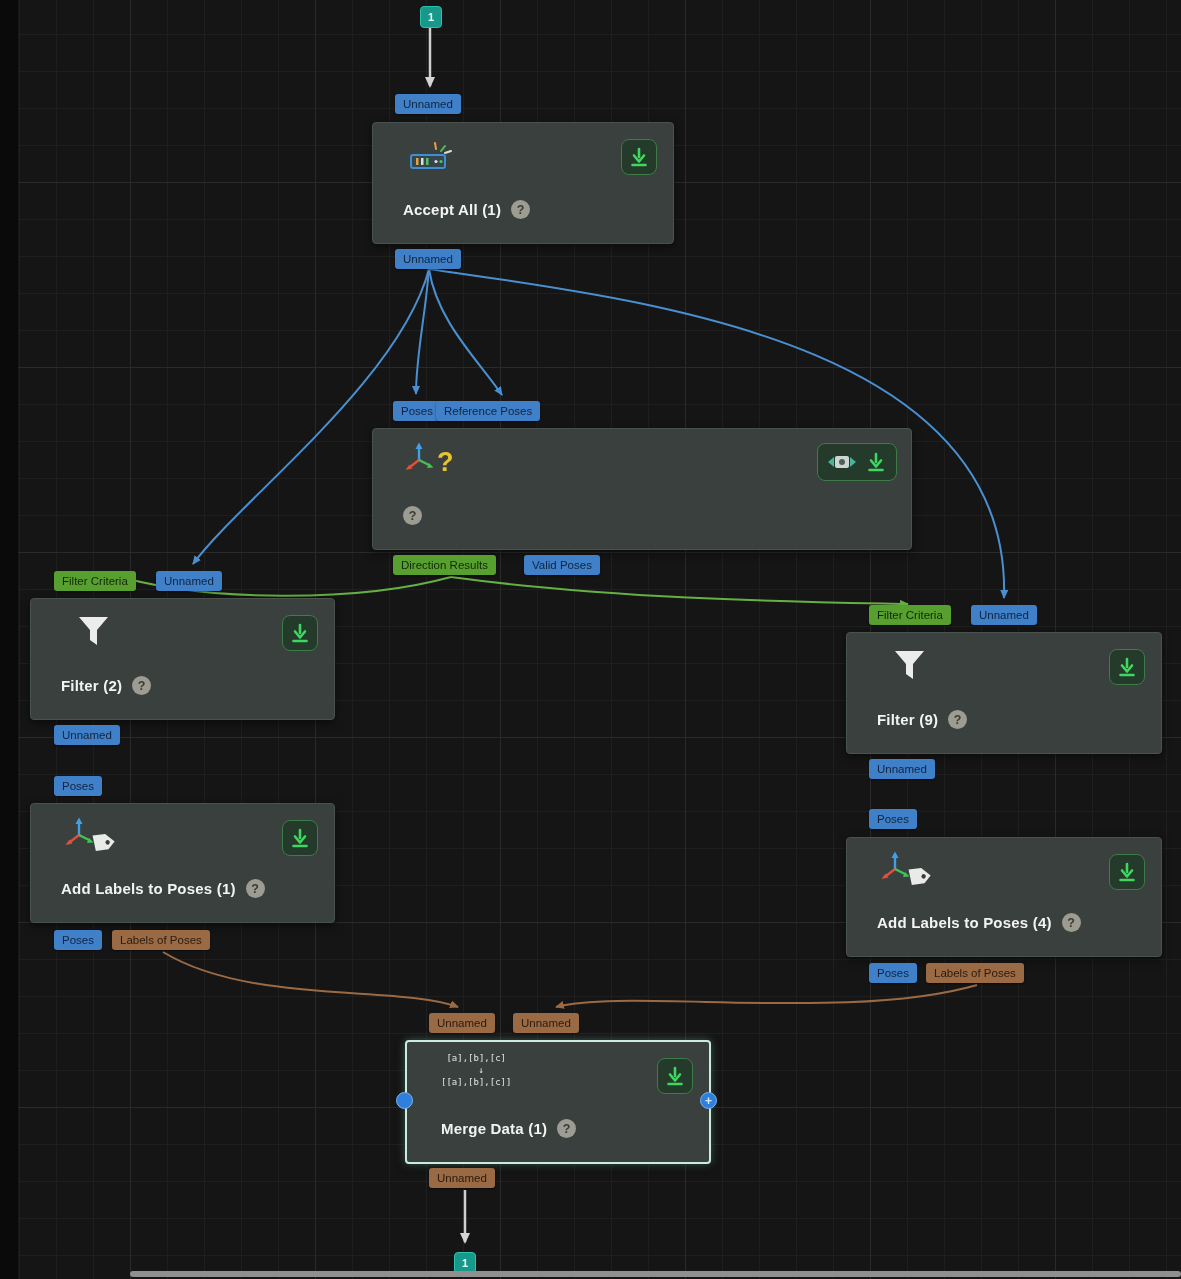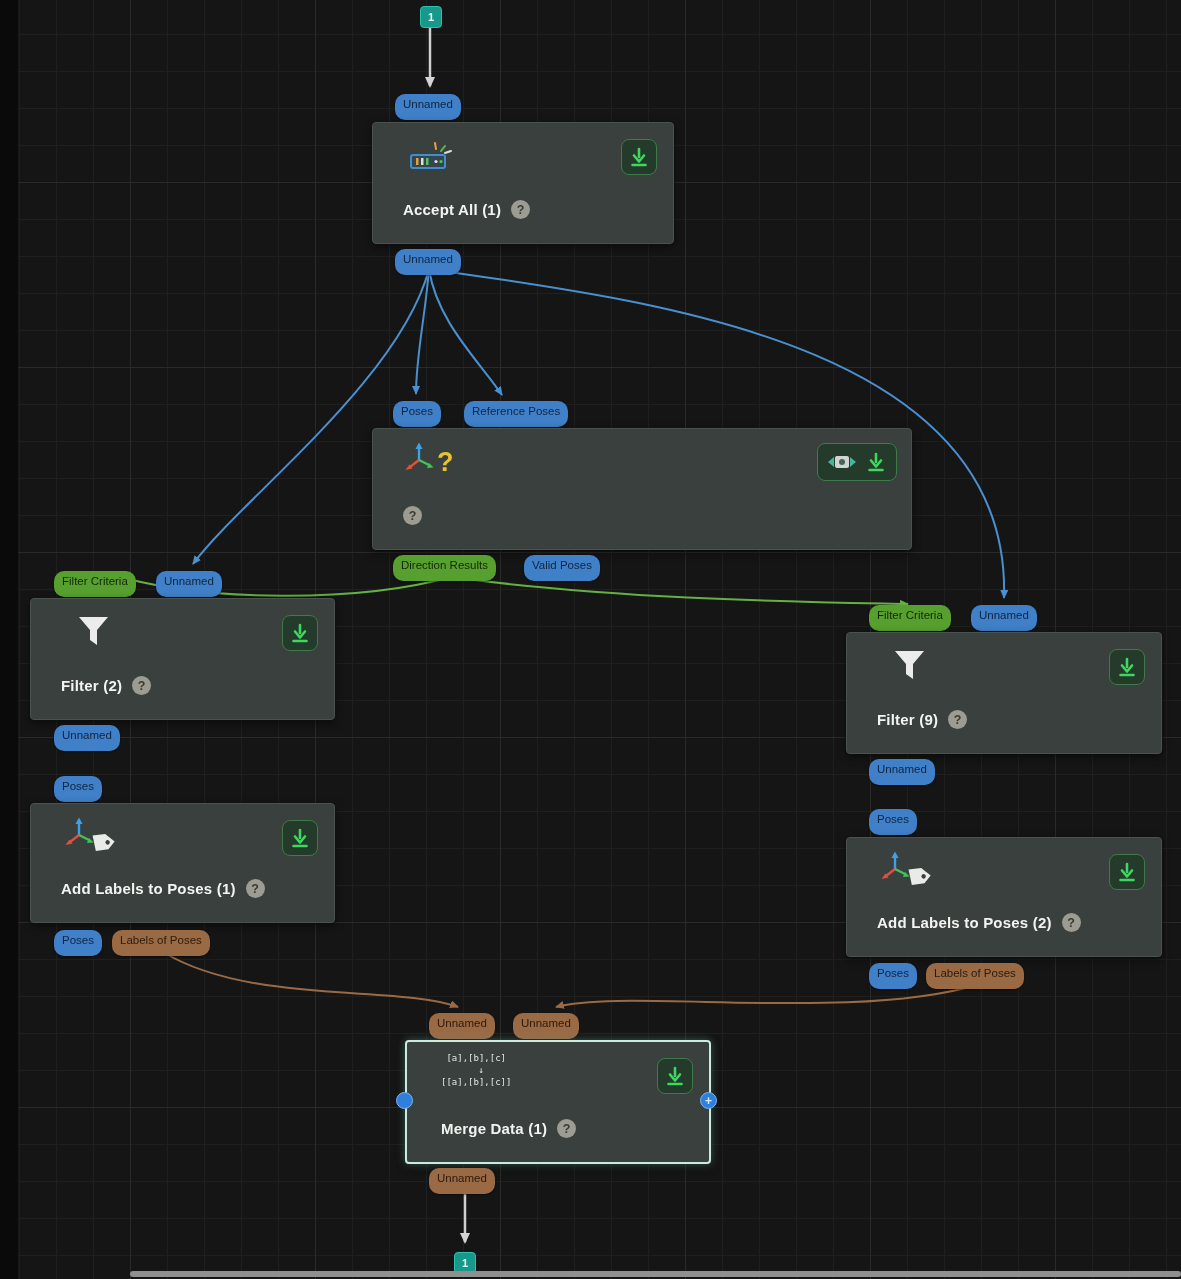--- a/index.html
+++ b/index.html
@@ -11,21 +11,21 @@
       linear-gradient(90deg,#2a2a2a 1px, transparent 1px),
       linear-gradient(#1f1f1f 1px, transparent 1px),
       linear-gradient(90deg,#1f1f1f 1px, transparent 1px);
     background-size:185px 185px,185px 185px,37px 37px,37px 37px;
     background-position:130px 182px,130px 182px,19px 34px,19px 34px;
     font-family:"Liberation Sans",sans-serif;
   }
   .edge-strip{position:absolute;left:0;top:0;width:18px;height:1279px;background:#0a0a0a;}
   .wires{position:absolute;left:0;top:0;}
   .port{
-    position:absolute;height:26px;line-height:20px;padding:0 8px;border-radius:10px;
+    position:absolute;height:20px;line-height:20px;padding:0 8px;border-radius:3px;
     font-size:11.5px;white-space:nowrap;text-align:center;cursor:pointer;
     box-shadow:0 1px 2px rgba(0,0,0,.5);
   }
   .port-blue{background:#4080c8;color:#0f2440;}
   .port-green{background:#57a02f;color:#132806;}
   .port-brown{background:#9a6a45;color:#2c1a0b;}
   .node{
     position:absolute;background:#3a403d;border:1px solid #4a524e;border-radius:4px;
     box-shadow:0 3px 8px rgba(0,0,0,.5);cursor:pointer;
   }
@@ -129,21 +129,21 @@
     </button>
     <div class="node-title-row">
       <span class="node-title">Accept All (1)</span>
       <span class="help-badge">?</span>
     </div>
   </div>
 
   <div class="port port-blue" style="left:395px;top:249px;">Unnamed</div>
 
   <div class="port port-blue" style="left:393px;top:401px;">Poses</div>
-  <div class="port port-blue" style="left:464px;top:401px;">Reference Poses</div>
+  <div class="port port-blue" style="left:436px;top:401px;">Reference Poses</div>
 
   <div class="node" style="left:372px;top:428px;width:538px;height:120px;">
     <svg class="node-icon" style="left:30px;top:12px;" width="34" height="34">
       <path d="M16 19 V6" stroke="#3fa0e8" stroke-width="2.4"></path>
       <path d="M16 1.5 L12.5 8 H19.5 Z" fill="#3fa0e8"></path>
       <path d="M16 19 L7 26" stroke="#e2503a" stroke-width="2.4"></path>
       <path d="M2.5 29 L9.5 27.5 L6.5 23.5 Z" fill="#e2503a"></path>
       <path d="M16 19 L26 24" stroke="#3ec457" stroke-width="2.4"></path>
       <path d="M30.5 26.5 L24 27 L26 22 Z" fill="#3ec457"></path>
     </svg>
@@ -268,21 +268,21 @@
       </g>
     </svg>
     <button class="dl-btn">
       <svg width="22" height="22">
         <path d="M11 3 v8" stroke="#3fd75f" stroke-width="2.6" stroke-linecap="round" fill="none"></path>
         <path d="M6 9.5 L11 15.5 L16 9.5" stroke="#3fd75f" stroke-width="2.6" stroke-linejoin="round" stroke-linecap="round" fill="none"></path>
         <path d="M4.5 19 H17.5" stroke="#3fd75f" stroke-width="2.6" stroke-linecap="round"></path>
       </svg>
     </button>
     <div class="node-title-row">
-      <span class="node-title">Add Labels to Poses (2)</span>
+      <span class="node-title">Add Labels to Poses (4)</span>
       <span class="help-badge">?</span>
     </div>
   </div>
 
   <div class="port port-blue" style="left:869px;top:963px;">Poses</div>
   <div class="port port-brown" style="left:926px;top:963px;">Labels of Poses</div>
 
   <div class="port port-brown" style="left:429px;top:1013px;">Unnamed</div>
   <div class="port port-brown" style="left:513px;top:1013px;">Unnamed</div>
 

